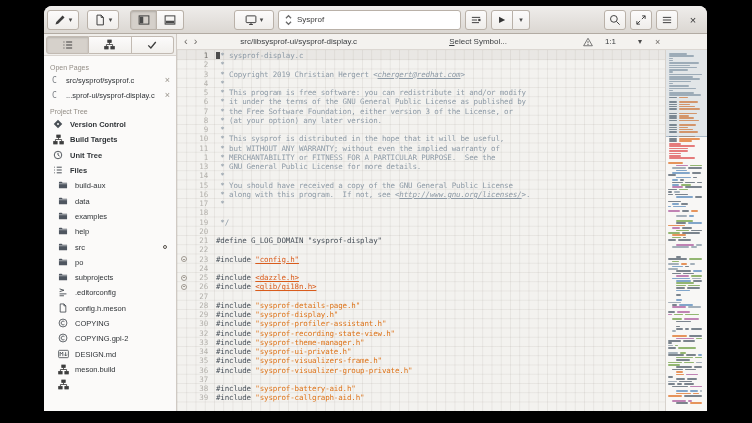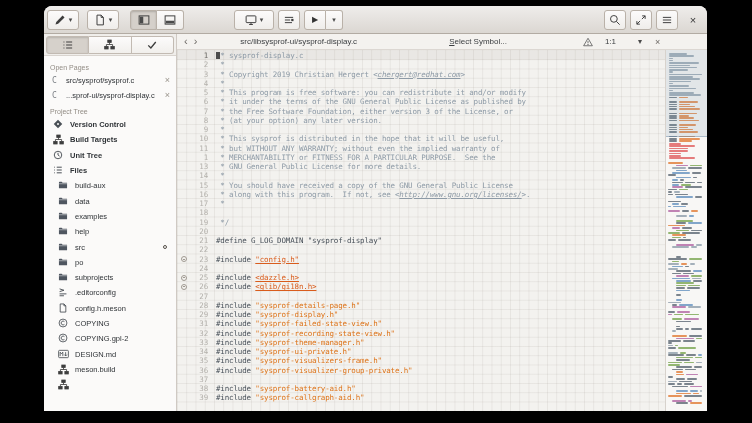--- a/index.html
+++ b/index.html
@@ -125,20 +125,28 @@
       </div>
       <div class="hb-btn" style="margin-left:50px;width:40px;">
         <span style="display: flex; align-items: center;">
             <svg width="12" height="12" viewBox="0 0 16 16" fill="none" stroke="#3d3d3d" stroke-width="1.3">
               <rect x="1.5" y="2.5" width="13" height="9" rx="1"></rect>
               <path d="M8 11.5V14M5.5 14h5"></path>
             </svg>
           </span>
         <span class="dd">▾</span>
       </div>
+      <div class="omnibar" style="margin-left:4px;width:183px;">
+        <span style="margin-right: 5px; display: flex; align-items: center;">
+            <svg width="7" height="12" viewBox="0 0 8 14" fill="none" stroke="#6a6a6a" stroke-width="1.4">
+              <path d="M1 5l3-3 3 3M1 9l3 3 3-3"></path>
+            </svg>
+          </span>
+        <span>Sysprof</span>
+      </div>
       <div class="hb-btn" style="margin-left:4px;width:22px;">
         <span style="display: flex; align-items: center;">
             <svg width="12" height="12" viewBox="0 0 16 16" fill="none" stroke="#3d3d3d" stroke-width="1.3">
               <path d="M2.5 4.5h11M2.5 8h7M2.5 11.5h9.5"></path>
               <rect x="11" y="6.5" width="3" height="3" fill="#3d3d3d" stroke="none"></rect>
             </svg>
           </span>
       </div>
       <div class="pair" style="margin-left:4px;">
         <div class="hb-btn" style="width:22px;font-size:8px;color:#333;">
@@ -434,21 +442,21 @@
                 <div class="line"><span class="diag"></span><span class="lnum">20</span><span class="code"></span></div>
                 <div class="line"><span class="diag"></span><span class="lnum">21</span><span class="code"><span class="tok-pp">#define G_LOG_DOMAIN "sysprof-display"</span></span></div>
                 <div class="line"><span class="diag"></span><span class="lnum">22</span><span class="code"></span></div>
                 <div class="line"><span class="diag"><span class="diagmark"></span></span><span class="lnum">23</span><span class="code"><span class="tok-pp">#include </span><span class="tok-inc">"config.h"</span></span></div>
                 <div class="line"><span class="diag"></span><span class="lnum">24</span><span class="code"></span></div>
                 <div class="line"><span class="diag"><span class="diagmark"></span></span><span class="lnum">25</span><span class="code"><span class="tok-pp">#include </span><span class="tok-inc">&lt;dazzle.h&gt;</span></span></div>
                 <div class="line"><span class="diag"><span class="diagmark"></span></span><span class="lnum">26</span><span class="code"><span class="tok-pp">#include </span><span class="tok-inc">&lt;glib/gi18n.h&gt;</span></span></div>
                 <div class="line"><span class="diag"></span><span class="lnum">27</span><span class="code"></span></div>
                 <div class="line"><span class="diag"></span><span class="lnum">28</span><span class="code"><span class="tok-pp">#include </span><span class="tok-str">"sysprof-details-page.h"</span></span></div>
                 <div class="line"><span class="diag"></span><span class="lnum">29</span><span class="code"><span class="tok-pp">#include </span><span class="tok-str">"sysprof-display.h"</span></span></div>
-                <div class="line"><span class="diag"></span><span class="lnum">31</span><span class="code"><span class="tok-pp">#include </span><span class="tok-str">"sysprof-failed-state-view.h"</span></span></div>
+                <div class="line"><span class="diag"></span><span class="lnum">30</span><span class="code"><span class="tok-pp">#include </span><span class="tok-str">"sysprof-profiler-assistant.h"</span></span></div>
                 <div class="line"><span class="diag"></span><span class="lnum">32</span><span class="code"><span class="tok-pp">#include </span><span class="tok-str">"sysprof-recording-state-view.h"</span></span></div>
                 <div class="line"><span class="diag"></span><span class="lnum">33</span><span class="code"><span class="tok-pp">#include </span><span class="tok-str">"sysprof-theme-manager.h"</span></span></div>
                 <div class="line"><span class="diag"></span><span class="lnum">34</span><span class="code"><span class="tok-pp">#include </span><span class="tok-str">"sysprof-ui-private.h"</span></span></div>
                 <div class="line"><span class="diag"></span><span class="lnum">35</span><span class="code"><span class="tok-pp">#include </span><span class="tok-str">"sysprof-visualizers-frame.h"</span></span></div>
                 <div class="line"><span class="diag"></span><span class="lnum">36</span><span class="code"><span class="tok-pp">#include </span><span class="tok-str">"sysprof-visualizer-group-private.h"</span></span></div>
                 <div class="line"><span class="diag"></span><span class="lnum">37</span><span class="code"></span></div>
                 <div class="line"><span class="diag"></span><span class="lnum">38</span><span class="code"><span class="tok-pp">#include </span><span class="tok-str">"sysprof-battery-aid.h"</span></span></div>
                 <div class="line"><span class="diag"></span><span class="lnum">39</span><span class="code"><span class="tok-pp">#include </span><span class="tok-str">"sysprof-callgraph-aid.h"</span></span></div>
               </div>
           </div>

